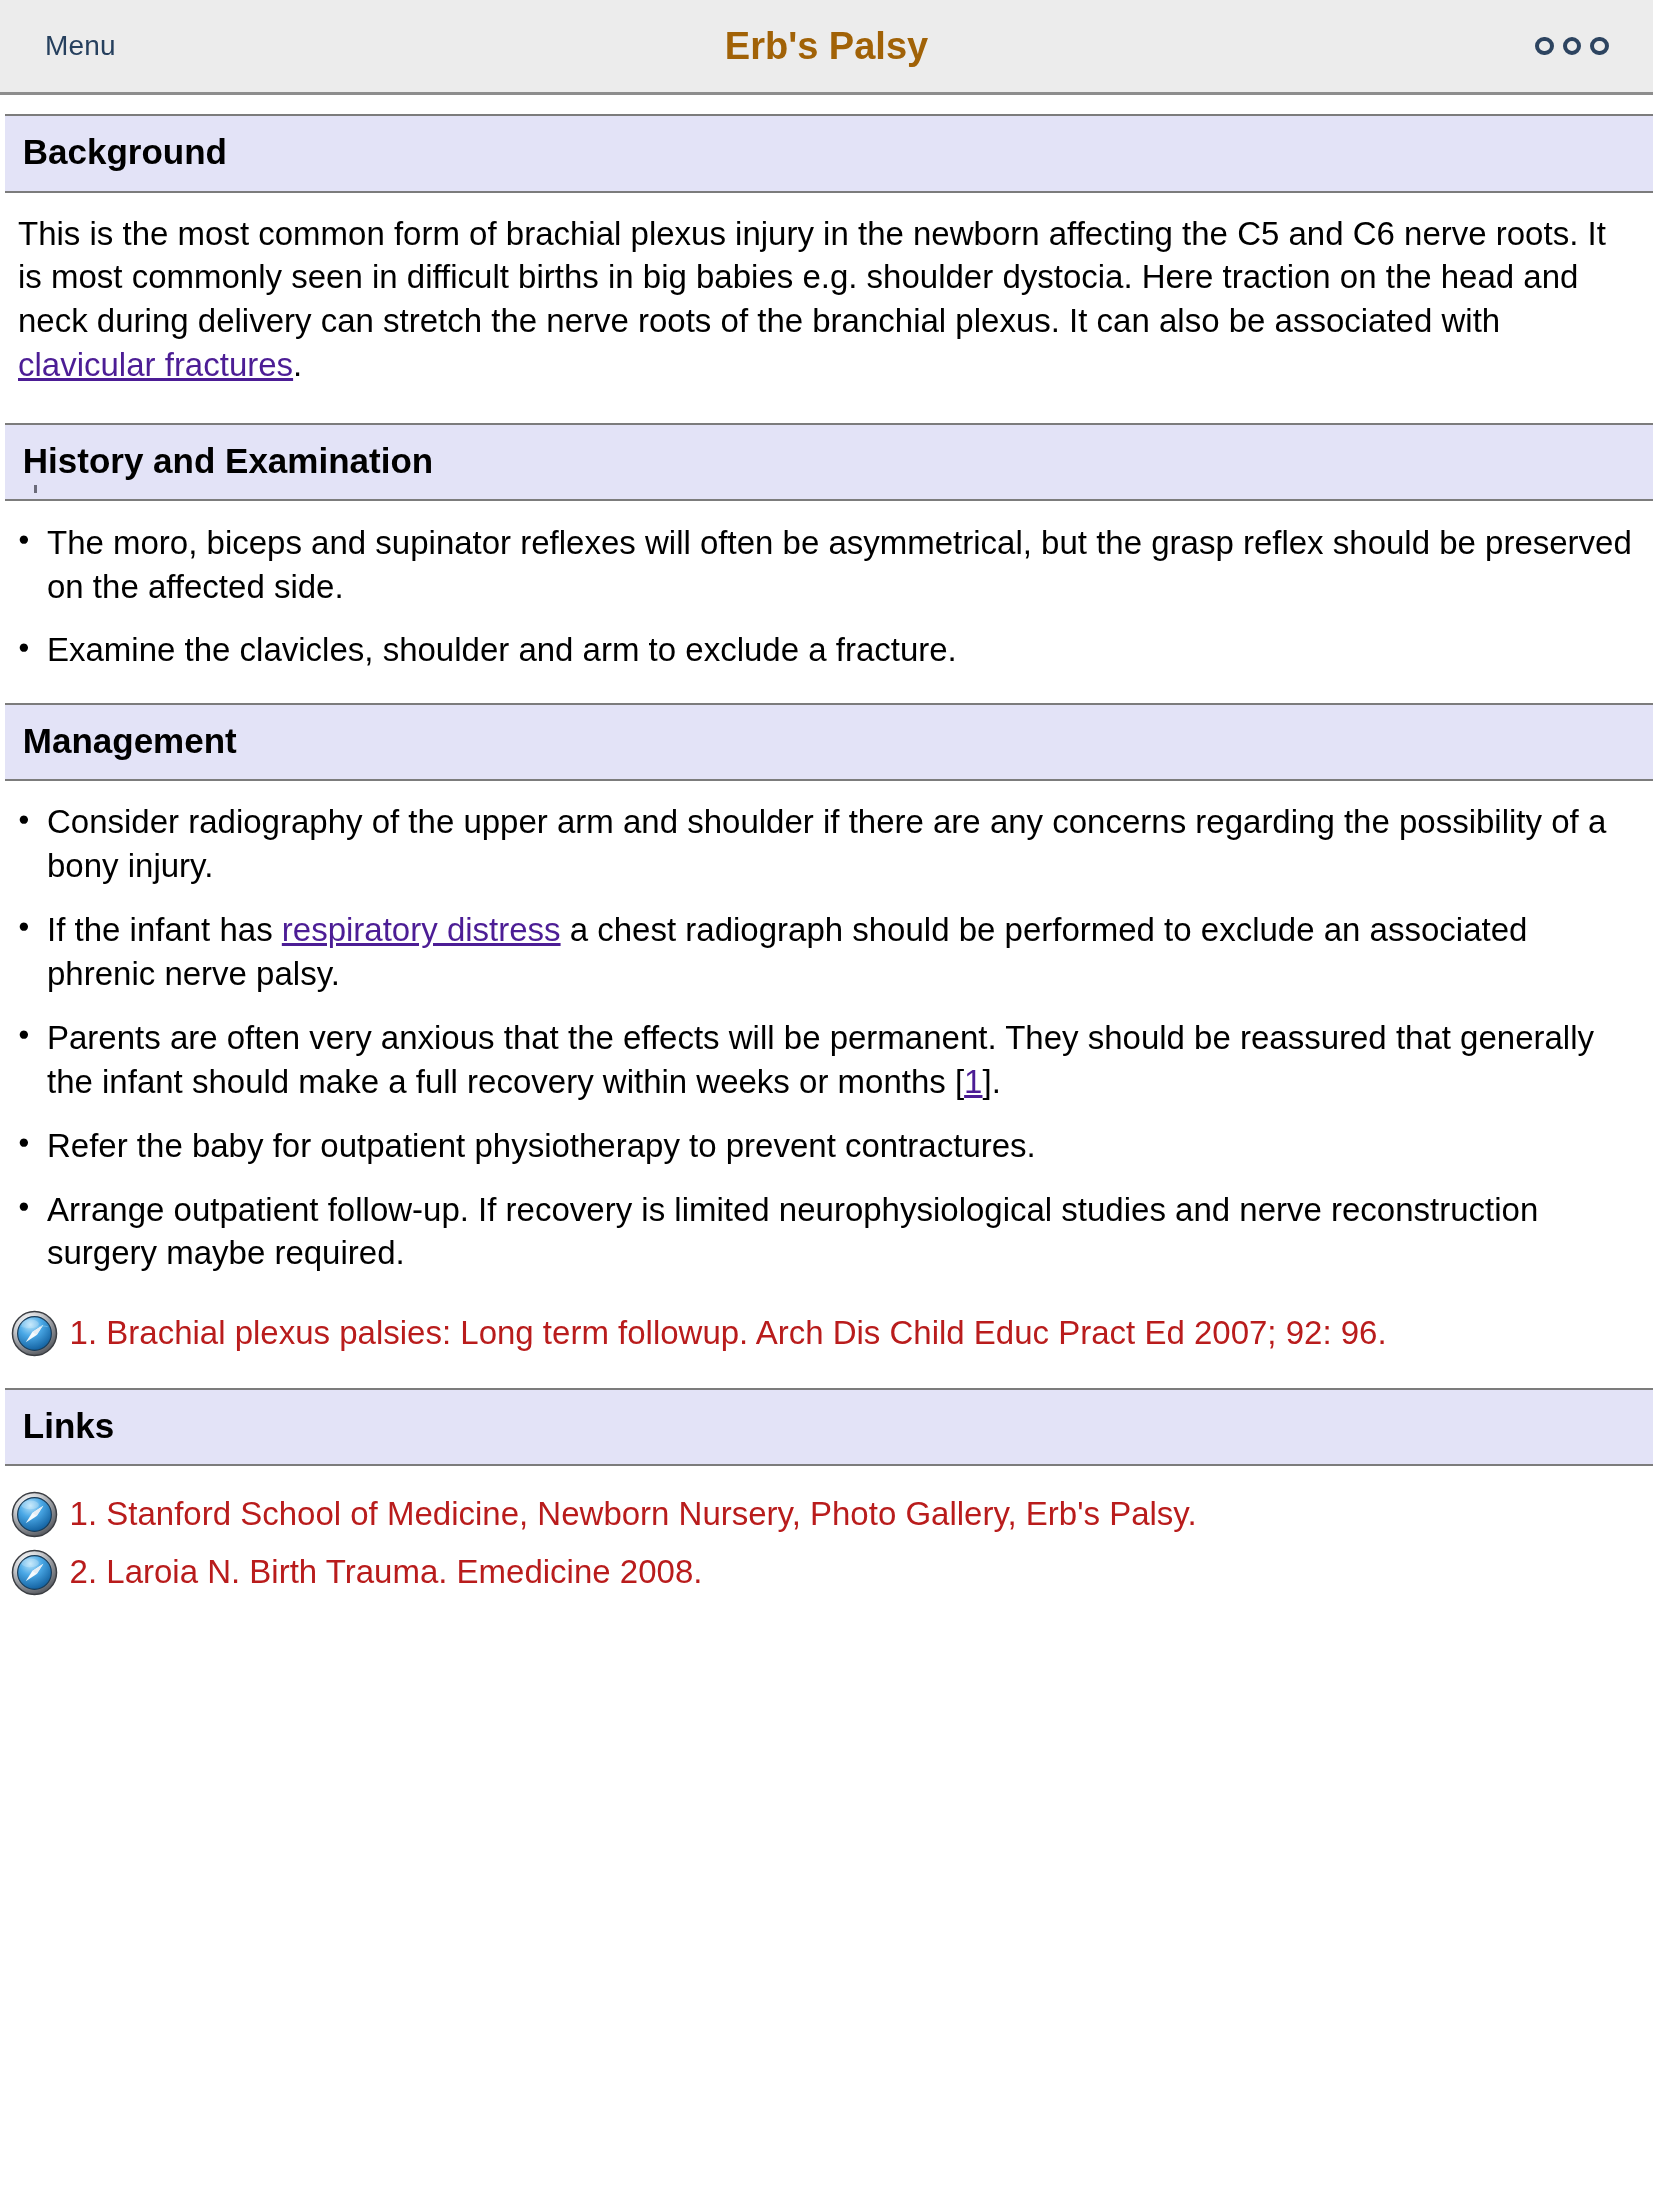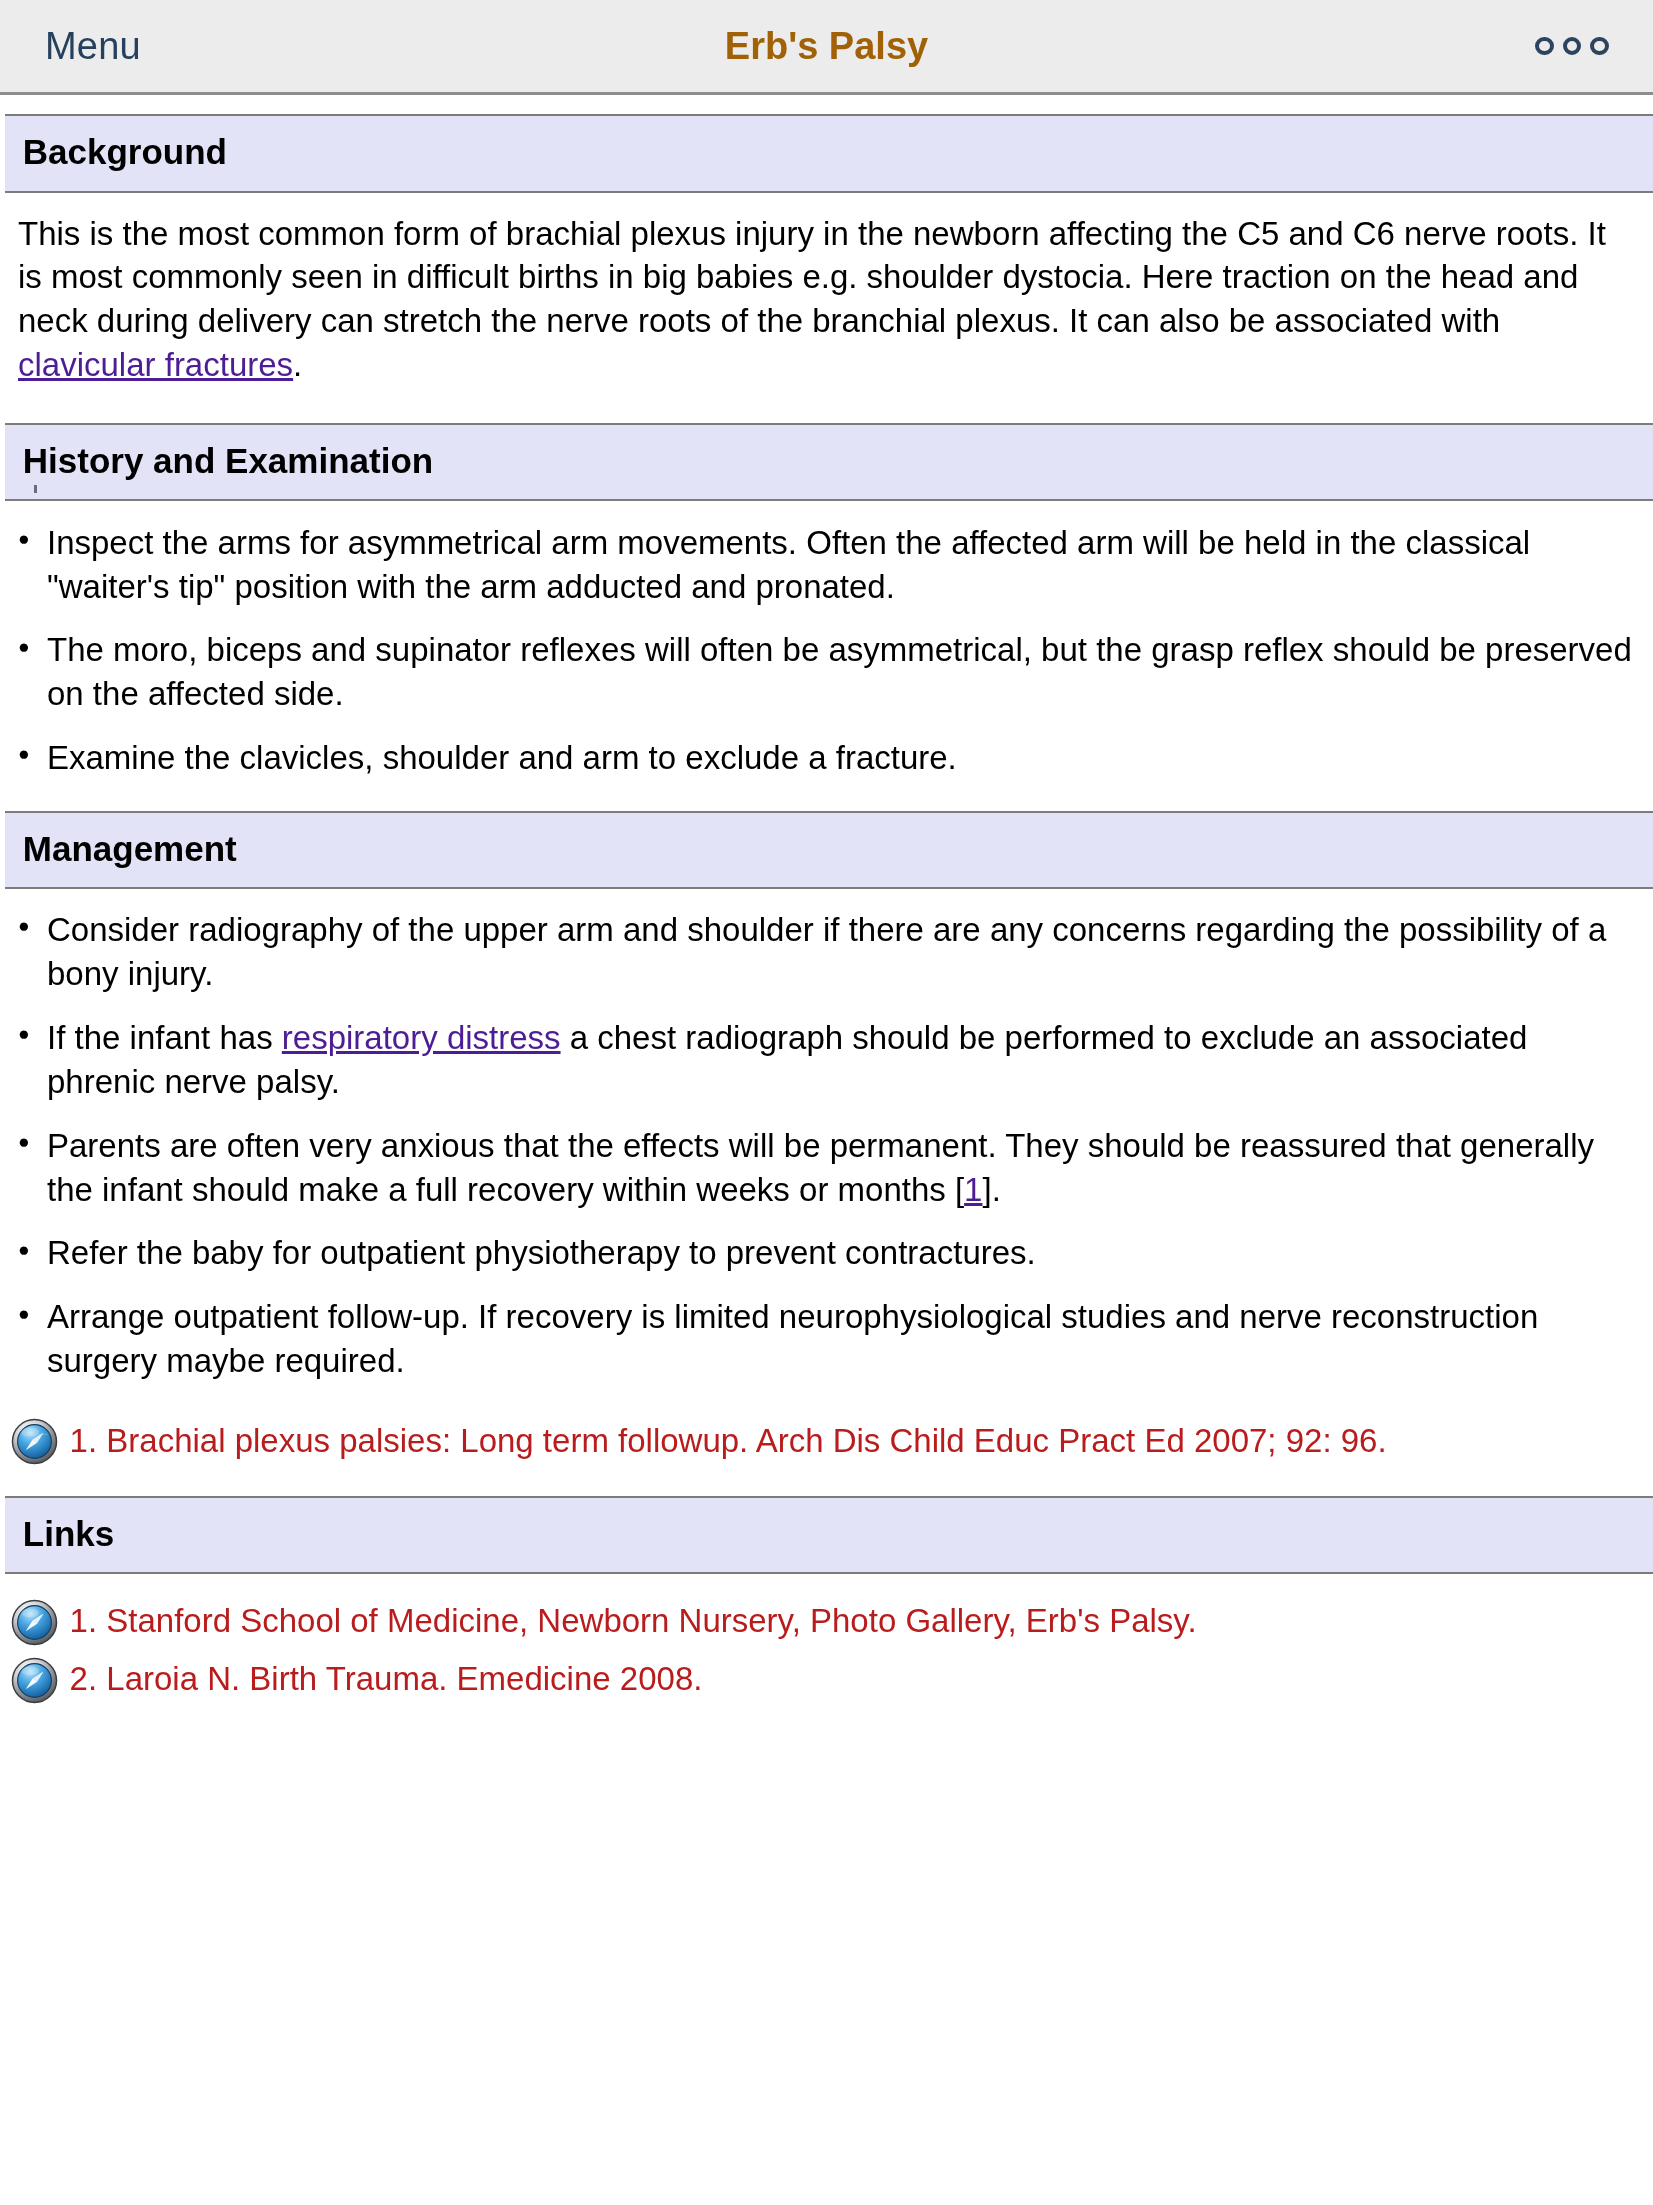--- a/index.html
+++ b/index.html
@@ -21,21 +21,21 @@
     position: relative;
     height: 95px;
     background: #ececec;
     border-bottom: 3.2px solid #8d8d8d;
     display: flex;
     align-items: center;
     justify-content: space-between;
     padding: 0 36px 0 45px;
   }
   .toolbar-menu {
-    font-size: 38px;
+    font-size: 28px;
     color: #26405e;
     letter-spacing: 0.2px;
     white-space: nowrap;
   }
   .toolbar-title {
     position: absolute;
     left: 0;
     right: 0;
     top: 50%;
     transform: translateY(-50%);
@@ -178,21 +178,20 @@
       <span>This is the most common form of brachial plexus injury in the newborn affecting the C5 and C6 nerve roots. It is most commonly seen in difficult births in big babies e.g. shoulder dystocia. Here traction on the head and neck during delivery can stretch the nerve roots of the branchial plexus. It can also be associated with </span><a class="inline-link" href="#">clavicular fractures</a><span>.</span>
     </p>
   </div>
 
   <div class="section-header spaced" style="position:relative">
     <span>History and Examination</span>
     <span class="tiny-artifact" style="left:29px; top:60px;"></span>
   </div>
   <div class="section-body">
     <ul class="bullets">
-      <li><span>Inspect the arms for asymmetrical arm movements. Often the affected arm will be held in the classical "waiter's tip" position with the arm adducted and pronated.</span></li>
       <li><span>The moro, biceps and supinator reflexes will often be asymmetrical, but the grasp reflex should be preserved on the affected side.</span></li>
       <li><span>Examine the clavicles, shoulder and arm to exclude a fracture.</span></li>
     </ul>
   </div>
 
   <div class="section-header spaced">Management</div>
   <div class="section-body">
     <ul class="bullets">
       <li><span>Consider radiography of the upper arm and shoulder if there are any concerns regarding the possibility of a bony injury.</span></li>
       <li><span>If the infant has </span><a class="inline-link" href="#">respiratory distress</a><span> a chest radiograph should be performed to exclude an associated phrenic nerve palsy.</span></li>

